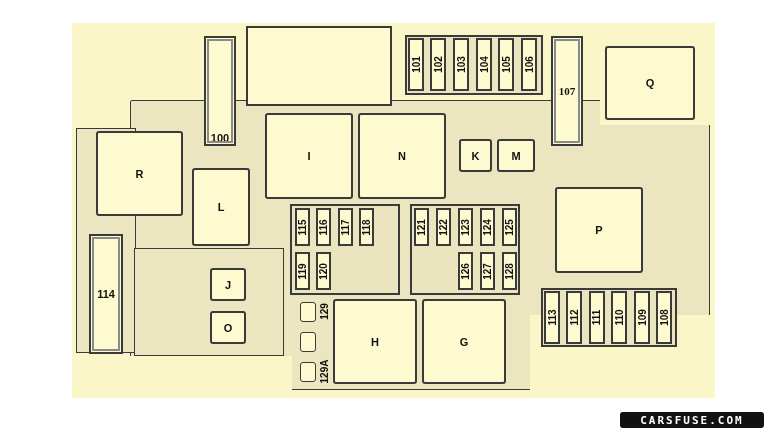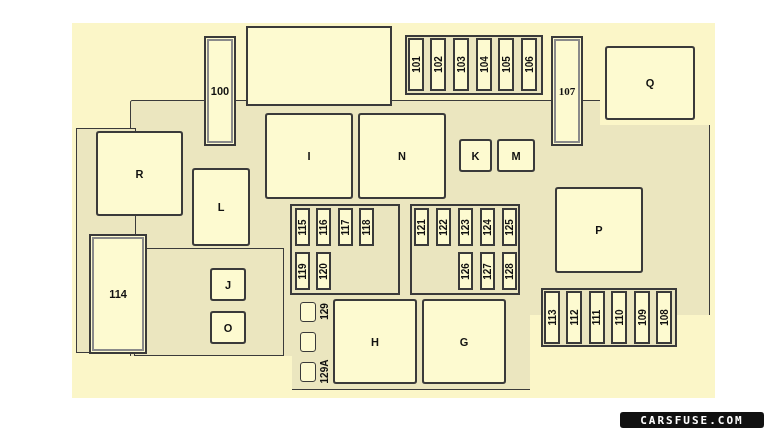--- a/index.html
+++ b/index.html
@@ -23,27 +23,27 @@
 
 <div class="abs zone" style="left:130px;top:100px;width:580px;height:290px;background:#ebe6bf;border-radius:2px;"></div>
 <div class="abs zone" style="left:76px;top:128px;width:60px;height:225px;"></div>
 <div class="abs zone" style="left:134px;top:248px;width:150px;height:108px;"></div>
 <div class="abs" style="left:600px;top:30px;width:110px;height:95px;background:#fbf6c8;"></div>
 <div class="abs" style="left:530px;top:315px;width:180px;height:80px;background:#fbf6c8;"></div>
 <div class="abs" style="left:72px;top:356px;width:220px;height:42px;background:#fbf6c8;"></div>
 
 <div class="abs box" style="left:246px;top:26px;width:146px;height:80px;border-radius:0;"></div>
 
-<div class="abs dbl" style="left:204px;top:36px;width:32px;height:110px;">
+<div class="abs dbl" style="left:204px;top:36px;width:32px;height:110px;align-items:flex-end;">
     <span>100</span>
   </div>
 <div class="abs dbl" style="left:551px;top:36px;width:32px;height:110px;font-family:Liberation Serif, serif;">
     <span>107</span>
   </div>
-<div class="abs dbl" style="left:89px;top:234px;width:58px;height:120px;">
+<div class="abs dbl" style="left:89px;top:234px;width:34px;height:120px;">
     <span>114</span>
   </div>
 
 <div class="abs grp" style="left:405px;top:35px;width:138px;height:60px;"></div>
 <div class="abs fuse" style="left:408px;top:38px;width:16px;height:53px;">
     <span>101</span>
   </div>
 <div class="abs fuse" style="left:430px;top:38px;width:16px;height:53px;">
     <span>102</span>
   </div>

